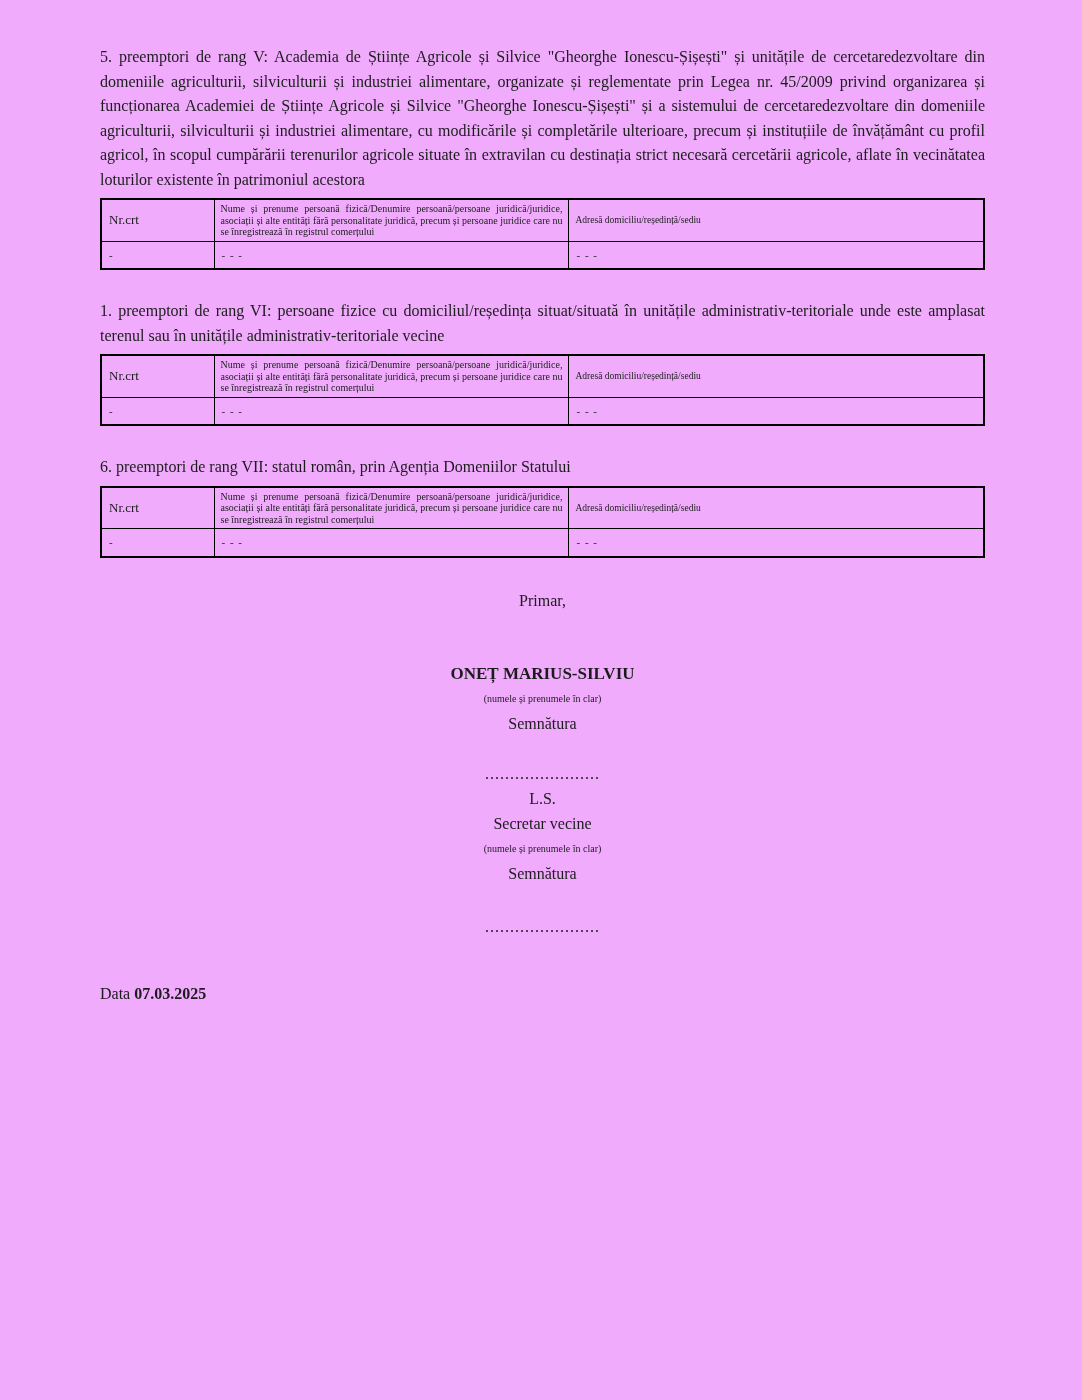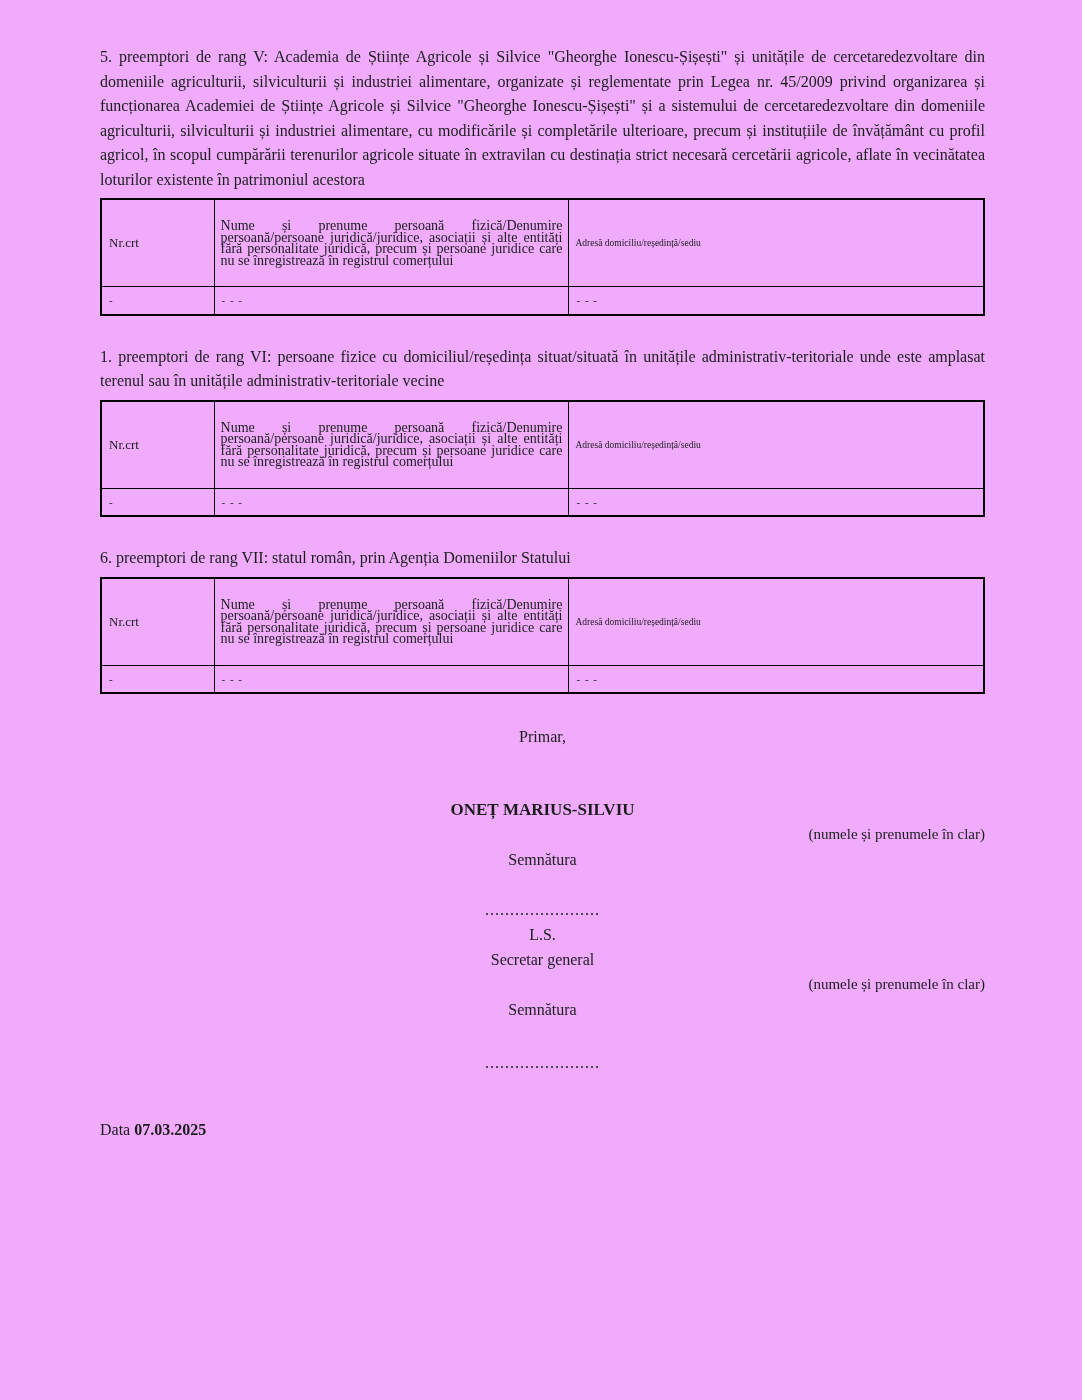--- a/index.html
+++ b/index.html
@@ -35,24 +35,24 @@
   }
   td.c1 { width: 12.8%; }
   td.c2 { width: 40.2%; }
   td.c3 { width: 47.0%; }
   tr.hdr { height: 42px; }
   tr.hdr td.c1 {
     font-size: 13px;
     padding-left: 7px;
   }
   tr.hdr td.c2 {
-    font-size: 14px;
+    font-size: 10px;
     line-height: 11.5px;
     text-align: justify;
-    padding: 20px 6px;
+    padding: 3px 6px;
   }
   tr.hdr td.c3 {
     font-size: 9.5px;
     padding-left: 6px;
   }
   tr.data { height: 28px; }
   tr.data td {
     font-size: 11px;
     padding-left: 7px;
     letter-spacing: 1px;
@@ -62,21 +62,21 @@
     text-align: center;
     font-size: 16px;
     line-height: 25px;
   }
   .sig-line { min-height: 25px; }
   .sig-name {
     font-weight: bold;
     font-size: 17px;
     margin-top: 48px;
   }
-  .sig-note { font-size: 15px; text-align: right; }
+  .sig-note { font-size: 10px; }
   .spacer-25 { height: 25px; }
   .spacer-28 { height: 28px; }
   .dotted { letter-spacing: 1px; }
   .date-line {
     margin-top: 46px;
     font-size: 16px;
     text-align: left;
   }
   .date-value { font-weight: bold; }
 </style>
@@ -137,21 +137,21 @@
   </table>
 
   <div class="sig-block">
     <div class="sig-line">Primar,</div>
     <div class="sig-line sig-name">ONEȚ MARIUS-SILVIU</div>
     <div class="sig-line sig-note">(numele și prenumele în clar)</div>
     <div class="sig-line">Semnătura</div>
     <div class="spacer-25"></div>
     <div class="sig-line dotted">.......................</div>
     <div class="sig-line">L.S.</div>
-    <div class="sig-line">Secretar general</div>
+    <div class="sig-line">Secretar vecine</div>
     <div class="sig-line sig-note">(numele și prenumele în clar)</div>
     <div class="sig-line">Semnătura</div>
     <div class="spacer-28"></div>
     <div class="sig-line dotted">.......................</div>
   </div>
 
   <div class="date-line">
     <span>Data</span>
     <span class="date-value">07.03.2025</span>
   </div>

